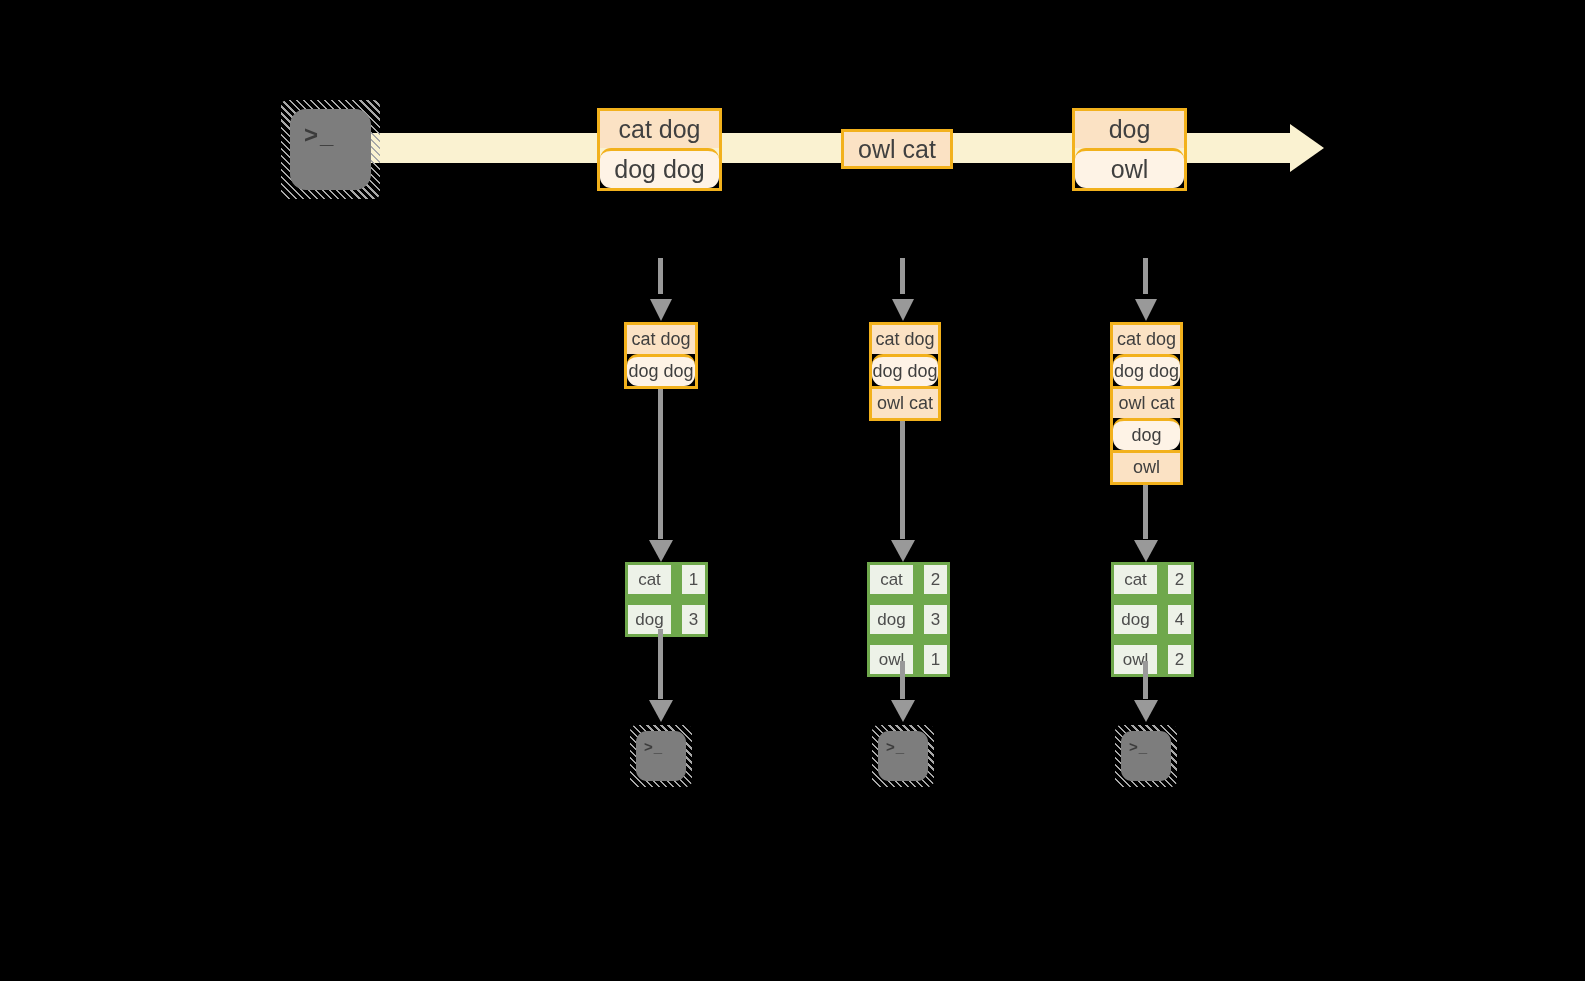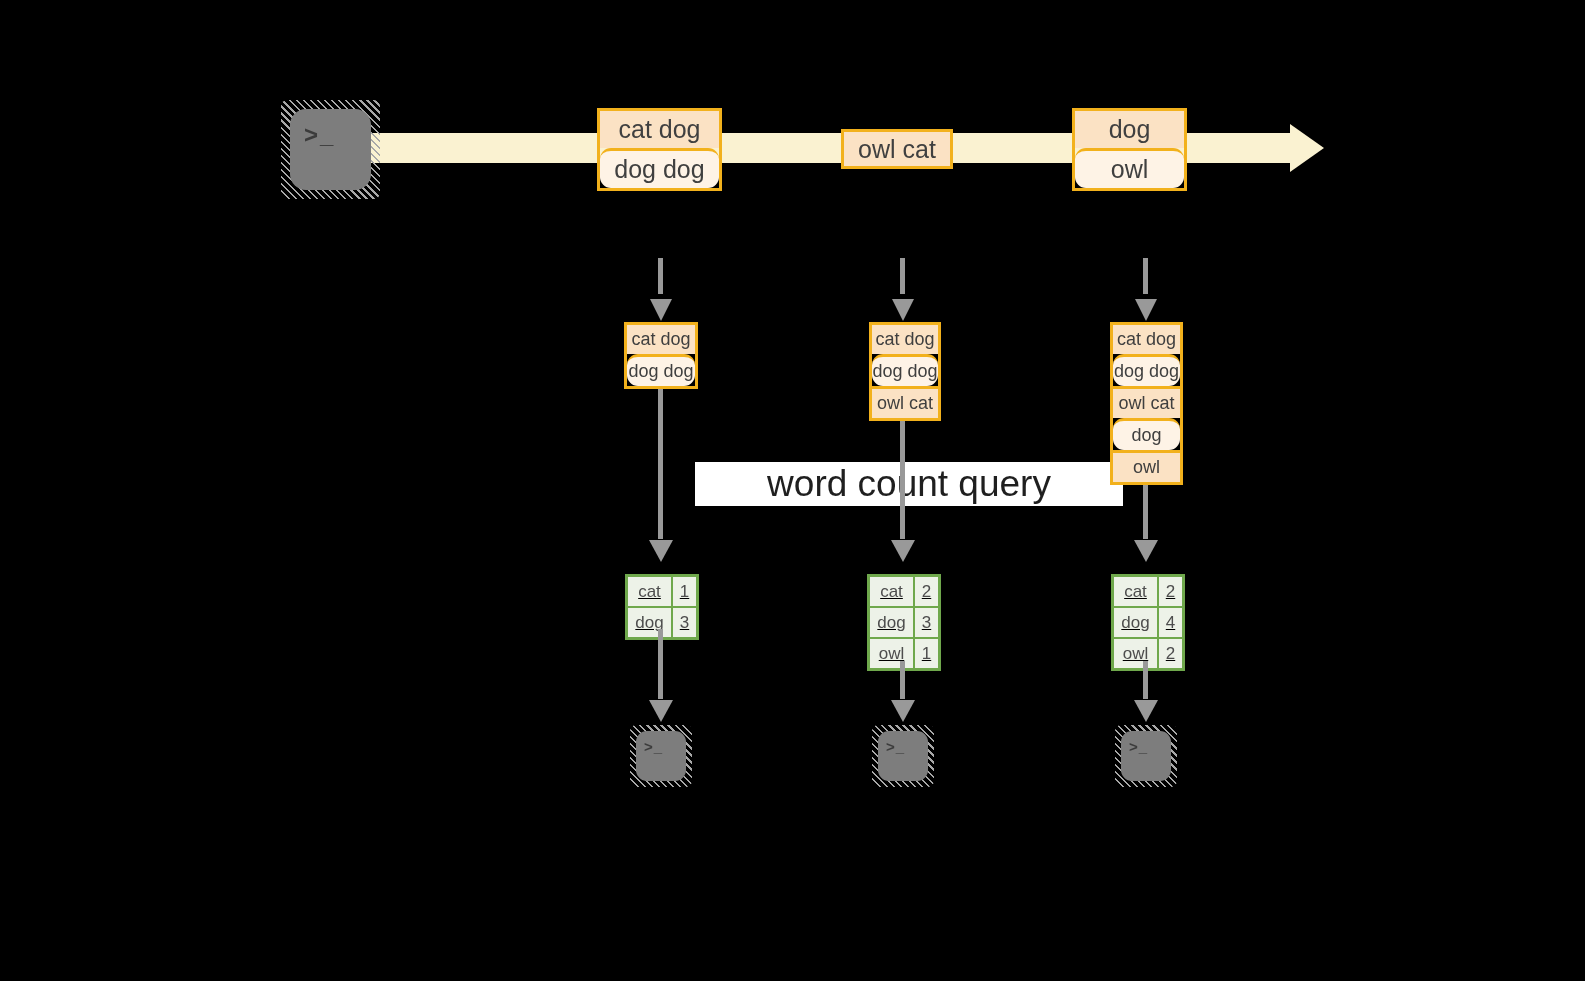--- a/index.html
+++ b/index.html
@@ -46,22 +46,22 @@
   .vdash{position:absolute;width:5px;height:36px;top:258px;background:var(--connector-gray);z-index:3;}
   .vhead-sm{position:absolute;top:299px;width:0;height:0;border-top:22px solid var(--connector-gray);
     border-left:11px solid transparent;border-right:11px solid transparent;z-index:3;}
   .vstem{position:absolute;width:5px;background:var(--connector-gray);z-index:3;}
   .vhead{position:absolute;width:0;height:0;border-top:22px solid var(--connector-gray);
     border-left:12px solid transparent;border-right:12px solid transparent;z-index:3;}
   
   .banner{position:absolute;left:695px;top:462px;width:428px;height:44px;background:var(--banner-bg);
     display:flex;align-items:center;justify-content:center;font-size:37px;color:#1f1f1f;z-index:1;}
   
-  .wctable{position:absolute;top:574px;background:var(--table-border);border:3px solid var(--table-border);
-    display:grid;grid-template-columns:43px 23px;gap:2px;z-index:2;text-decoration:underline;}
+  .wctable{position:absolute;top:562px;background:var(--table-border);border:3px solid var(--table-border);
+    display:grid;grid-template-columns:43px 23px;gap:11px;z-index:2;}
   .wctable .cell{background:var(--table-fill);height:29px;display:flex;align-items:center;justify-content:center;
     font-size:17px;color:#4d4d4d;}
 </style>
 </head>
 <body>
 
 <div class="canvas">
 
   <div class="stream-band"></div>
   <div class="stream-head"></div>
@@ -99,21 +99,20 @@
     <div class="row dark">owl cat</div>
   </div>
   <div class="stack" style="left:1110px;width:67px;">
     <div class="row dark">cat dog</div>
     <div class="row light">dog dog</div>
     <div class="row dark">owl cat</div>
     <div class="row light">dog</div>
     <div class="row dark">owl</div>
   </div>
 
-  <div class="banner">word count query</div>
 
   <div class="vstem" style="left:658px;top:389px;height:150px;"></div>
   <div class="vhead" style="left:649px;top:540px;"></div>
   <div class="vstem" style="left:900px;top:421px;height:118px;"></div>
   <div class="vhead" style="left:891px;top:540px;"></div>
   <div class="vstem" style="left:1143px;top:485px;height:54px;"></div>
   <div class="vhead" style="left:1134px;top:540px;"></div>
 
   <div class="wctable" style="left:625px;">
     <div class="cell">cat</div>

